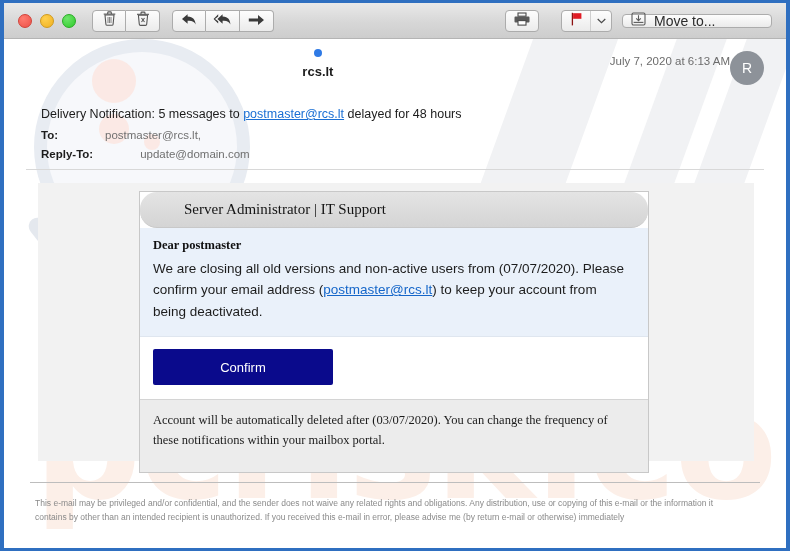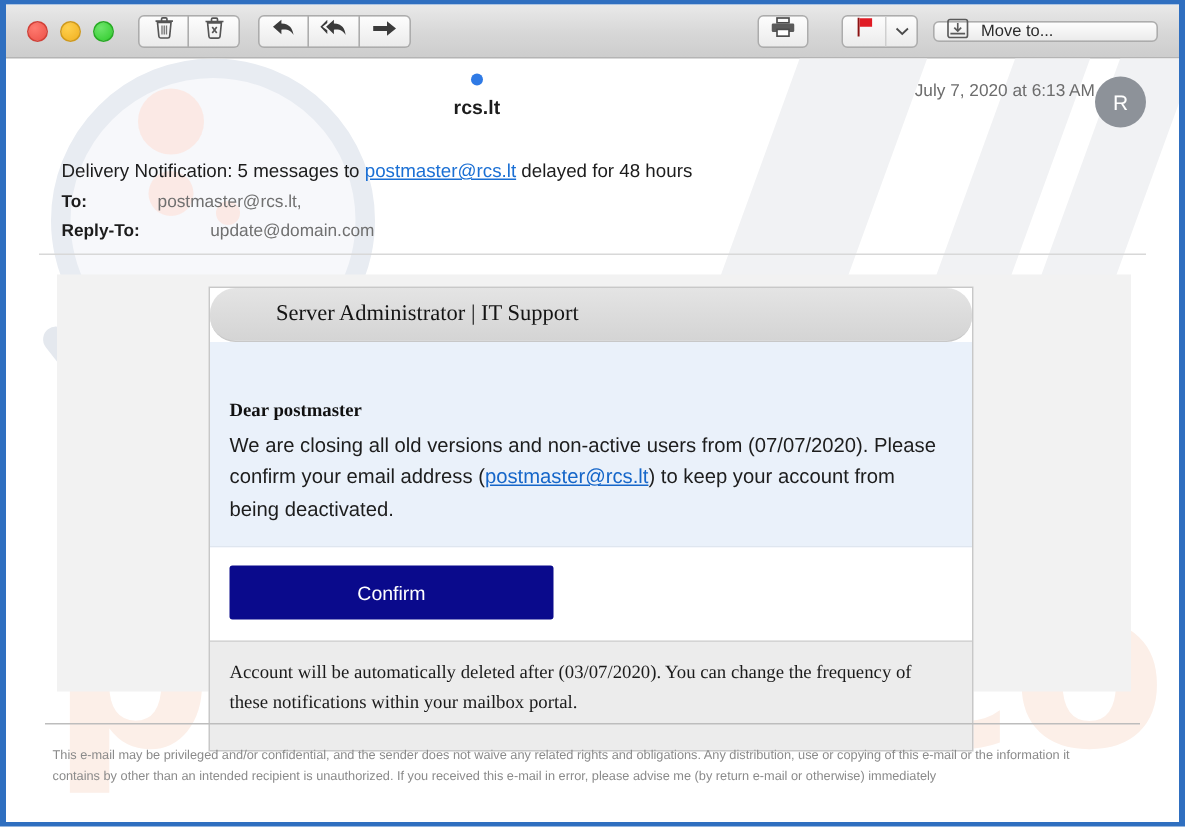--- a/index.html
+++ b/index.html
@@ -107,21 +107,21 @@
     display: flex;
     align-items: center;
     gap: 8px;
     height: 14px;
     box-sizing: border-box;
     padding: 0 14px 0 8px;
     min-width: 150px;
     background: linear-gradient(to bottom, #fdfdfd, #ebebeb);
     border: 1px solid #acacac;
     border-radius: 4px;
-    font-size: 11px;
+    font-size: 14px;
     color: #2b2b2b;
   }
 
   
   .watermark-layer {
     position: absolute;
     left: 0; top: 36px;
     width: 782px;
     height: 512px;
     overflow: hidden;
@@ -279,38 +279,37 @@
     background: #eaf1fa;
     padding: 10px 18px 14px 13px;
     border-bottom: 1px solid #dfe6ef;
   }
   .greeting {
     font-family: "Liberation Serif", serif;
     font-weight: bold;
     font-size: 12.5px;
     color: #111;
     margin-bottom: 5px;
-    margin-top: 28px;
   }
   .msg-text {
     font-size: 13.5px;
     color: #1d1d1d;
     line-height: 1.58;
   }
   .msg-text a {
     color: #1566c9;
     text-decoration: underline;
   }
   .cta-zone {
     background: #ffffff;
     padding: 12px 13px 14px 13px;
   }
   .confirm-btn {
     display: block;
-    width: 216px;
+    width: 180px;
     height: 36px;
     line-height: 36px;
     text-align: center;
     background: #0a0a8c;
     color: #ffffff;
     font-size: 13px;
     border: none;
     border-radius: 2px;
     cursor: pointer;
     font-family: "Liberation Sans", sans-serif;

